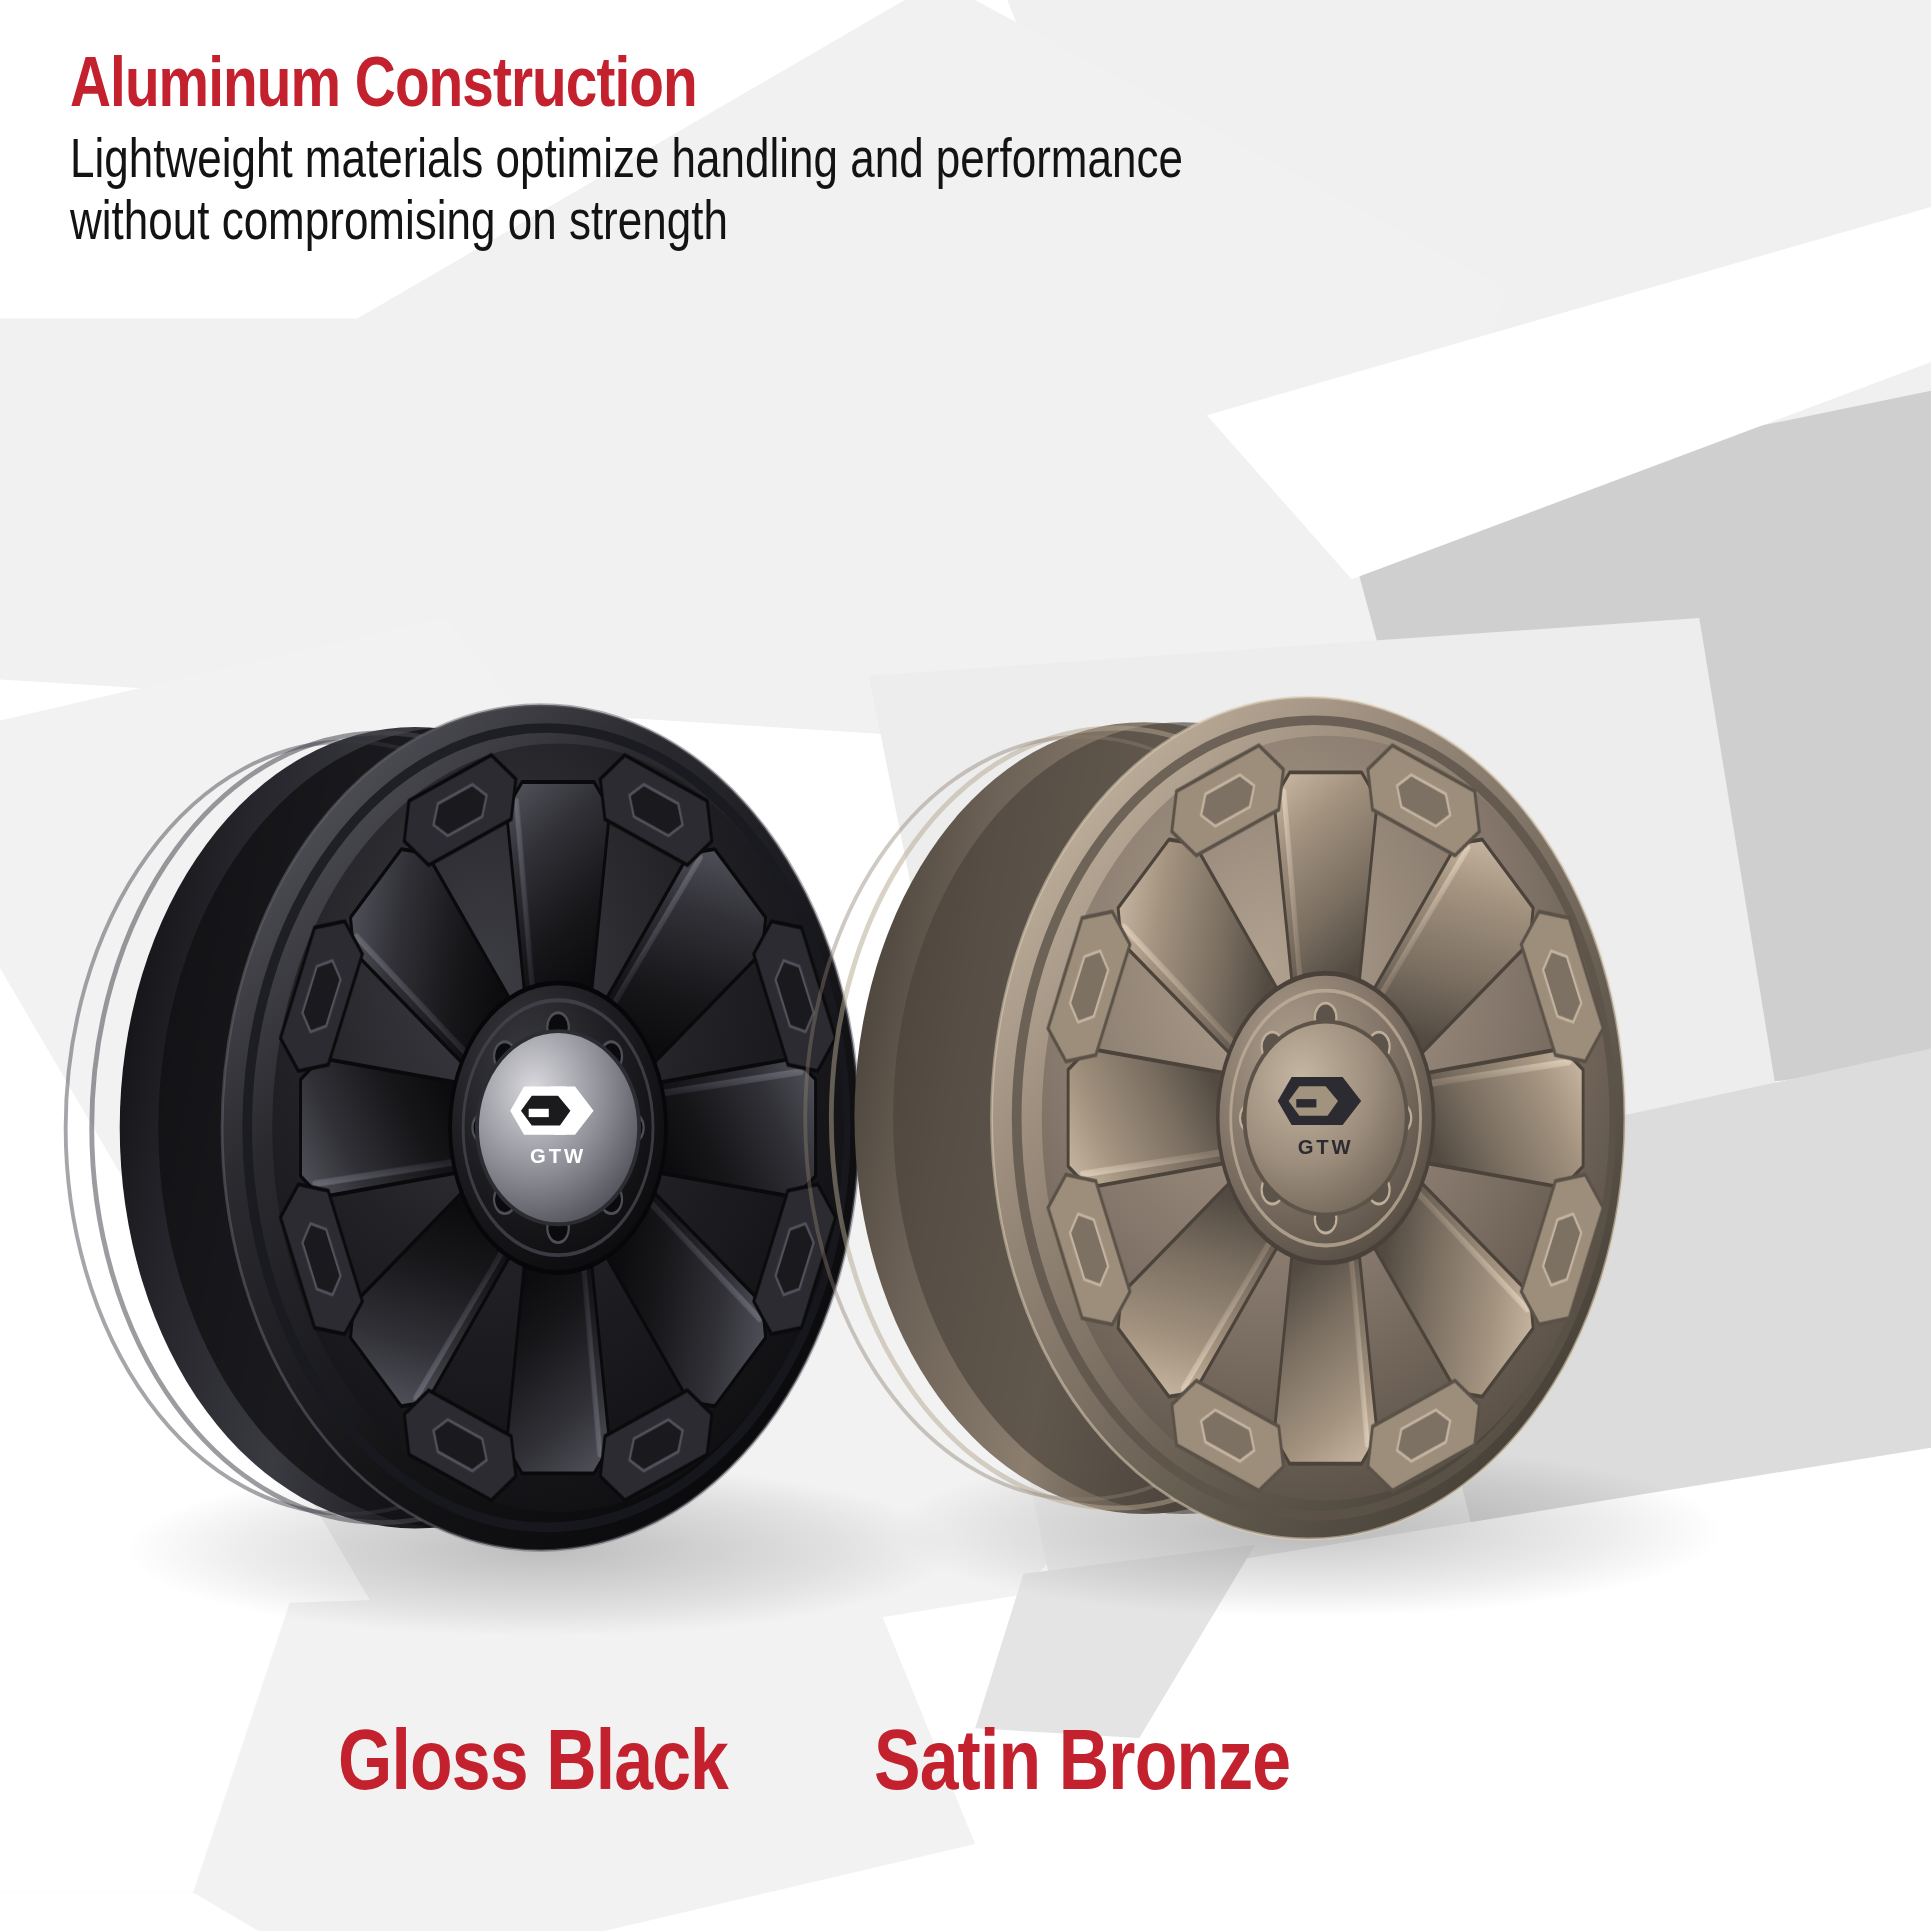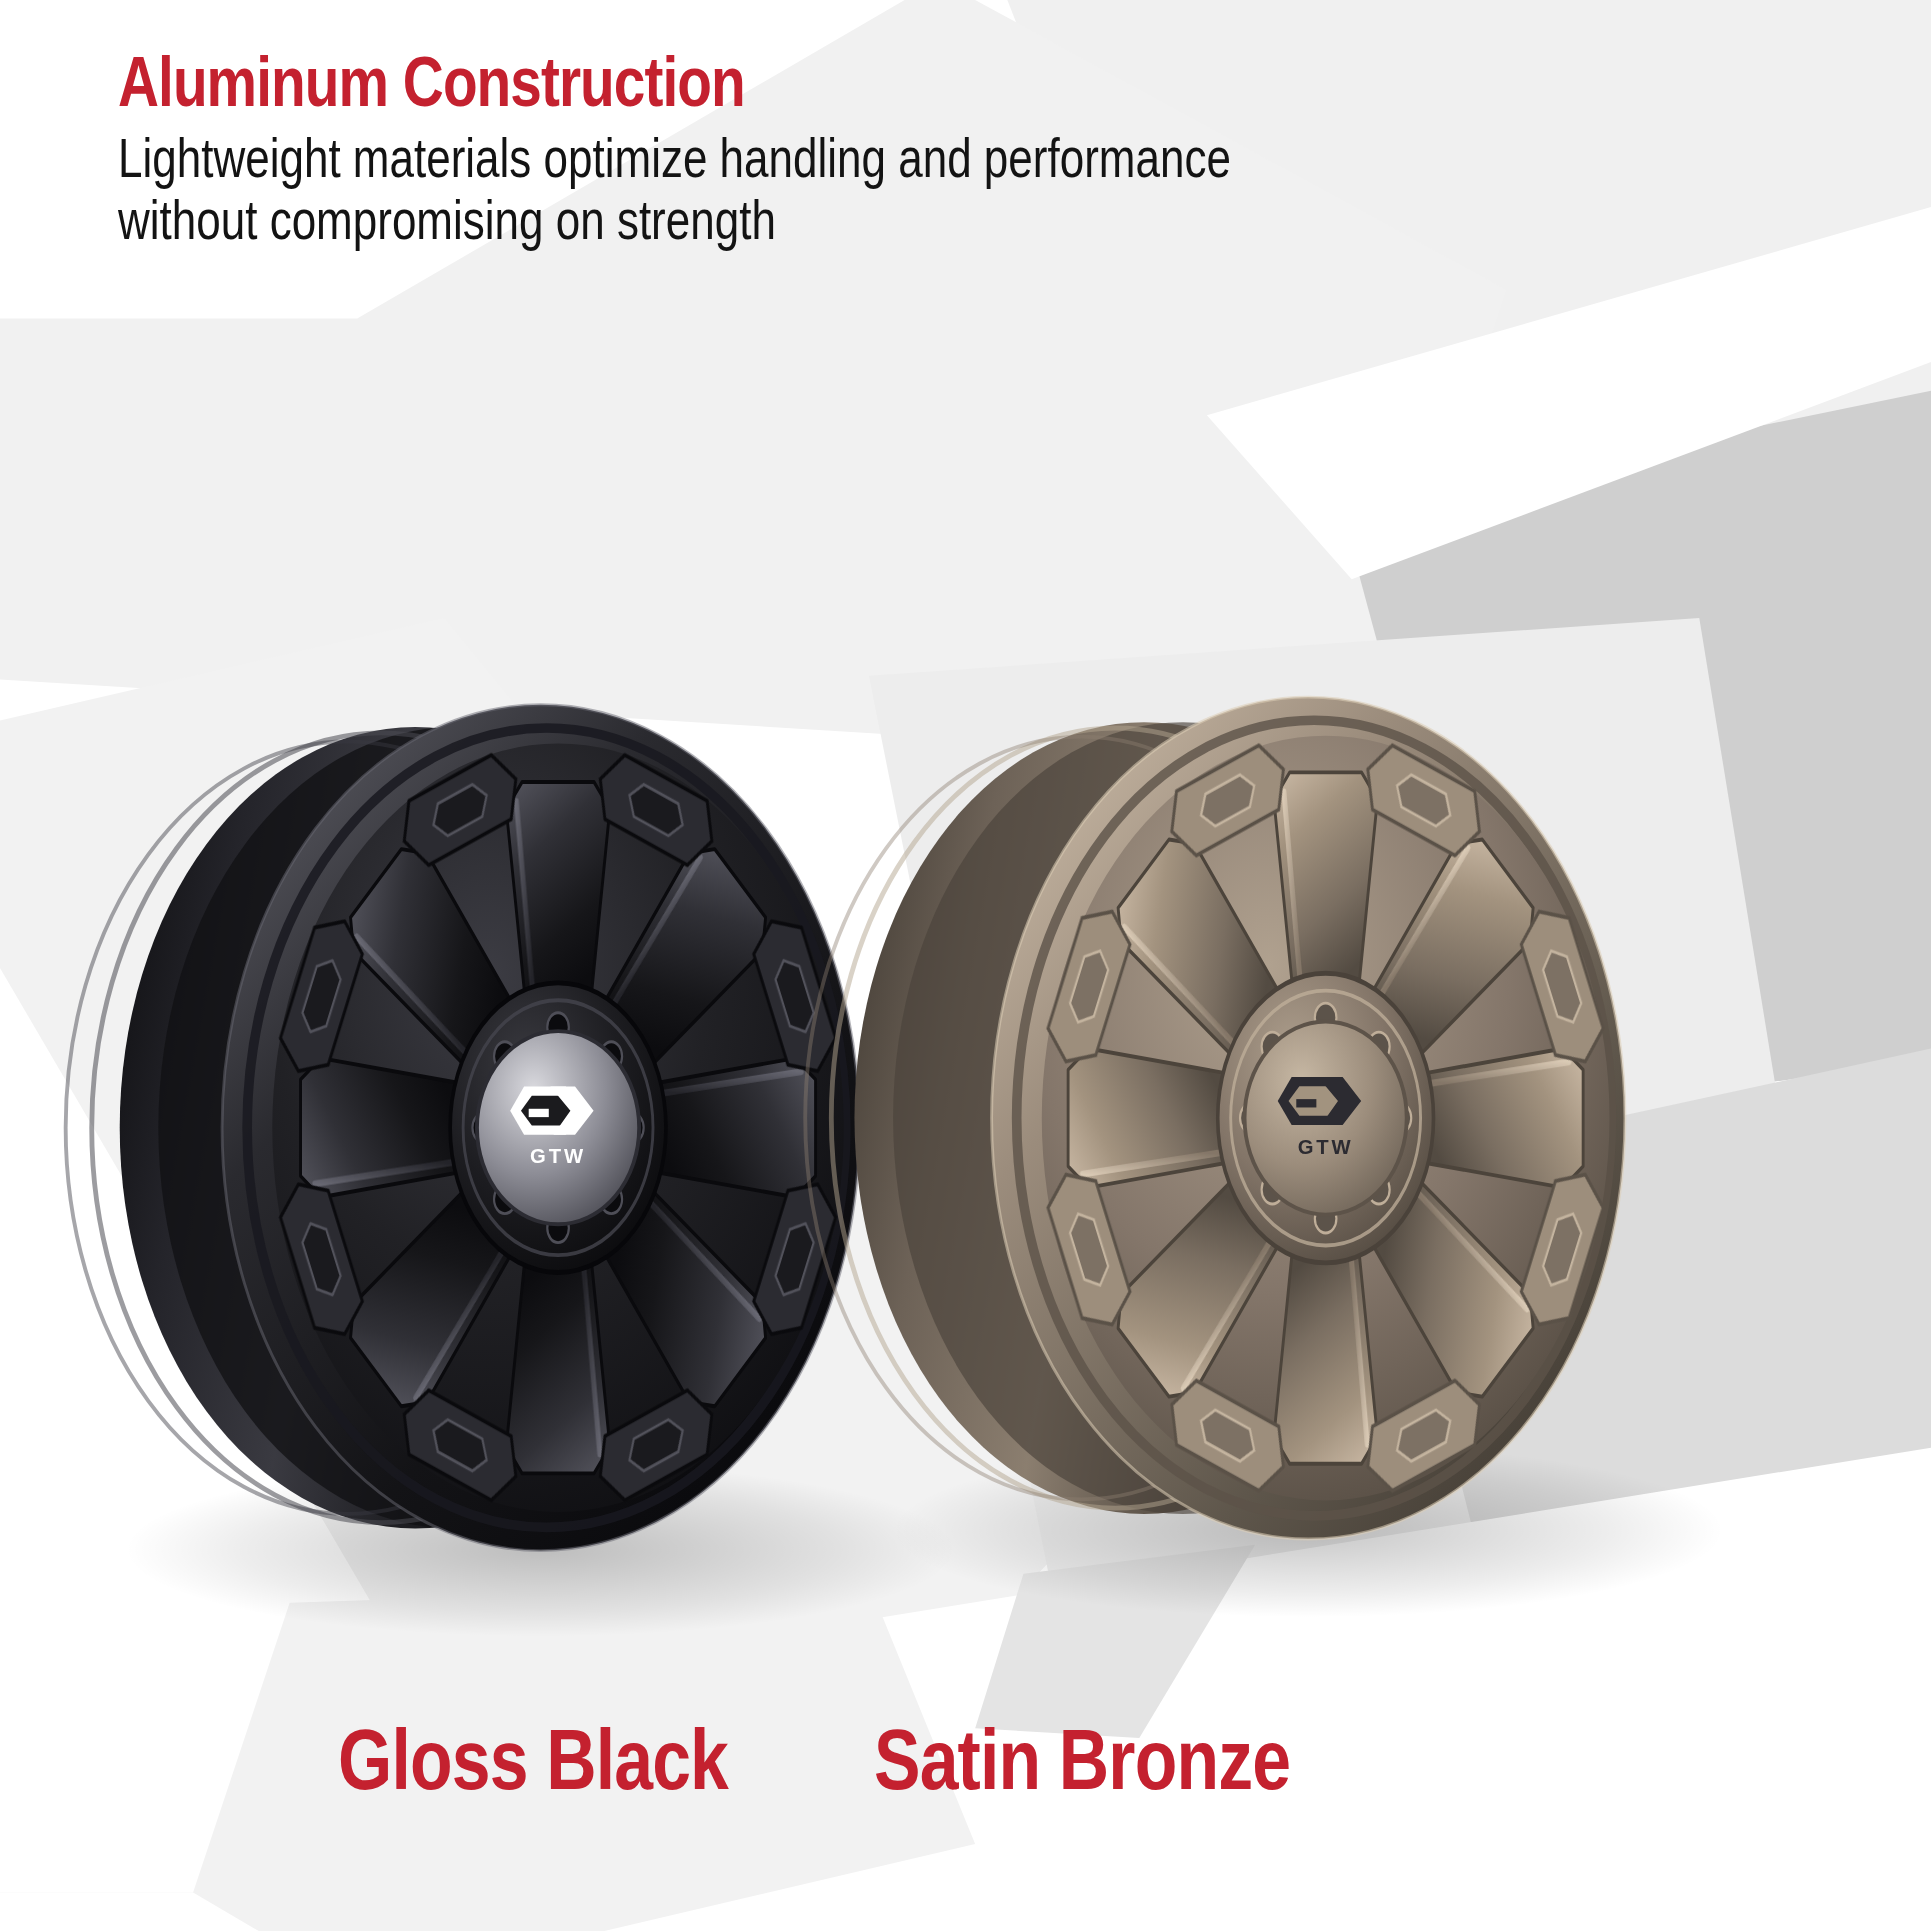--- a/index.html
+++ b/index.html
@@ -10,21 +10,21 @@
     overflow:hidden;
     position:relative;
   }
   #stage{position:absolute;inset:0;width:1931px;height:1931px;overflow:hidden;}
 
   
   .bg-layer{position:absolute;inset:0;width:1931px;height:1931px;z-index:0;pointer-events:none;}
 
   
   .copy{position:absolute;left:70px;top:46px;z-index:5;width:1834px;}
-  .feature{margin-bottom:44px;margin-left:48px;}
+  .feature{margin-bottom:44px;}
   .feat-title{
     font-family:"Liberation Sans", sans-serif;
     font-weight:bold;
     font-size:71px;
     line-height:1.02;
     letter-spacing:-1.2px;
     margin:0 0 9.7px 0;
     transform:scaleX(0.80);
     transform-origin:left center;
     white-space:nowrap;

